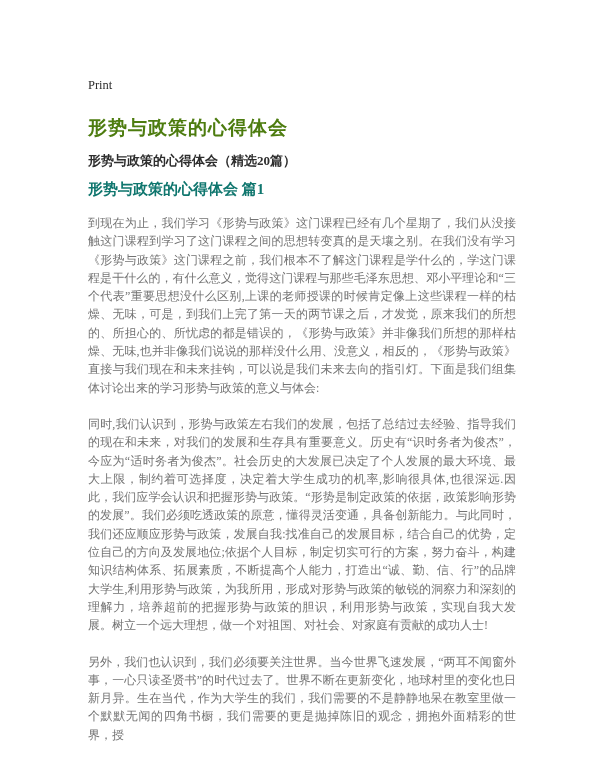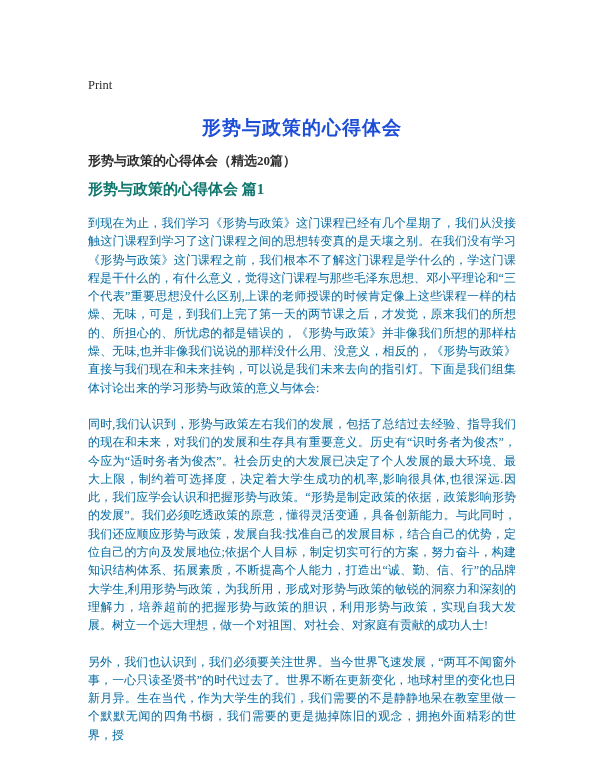--- a/index.html
+++ b/index.html
@@ -28,22 +28,21 @@
     color: #2e2e2e;
     text-decoration: none;
     cursor: pointer;
     margin-top: 16px;
   }
   h1.doc-title {
     margin: 23px 0 0 0;
     font-size: 19px;
     line-height: 24px;
     font-weight: bold;
-    text-align: center;
-    color: #1d4ed8;
+    color: #4d7c0f;
     letter-spacing: 1px;
   }
   p.doc-subtitle {
     margin: 13px 0 0 0;
     font-size: 13px;
     line-height: 16px;
     color: #2e2e2e;
     font-weight: bold;
   }
   h2.section-heading {
@@ -55,21 +54,21 @@
   }
   .article-body {
     margin-top: 15px;
   }
   .article-body p {
     margin: 0 0 18px 0;
     font-size: 12px;
     line-height: 18.3px;
     text-align: justify;
     text-justify: inter-ideograph;
-    color: #0369a1;
+    color: #737373;
     word-break: break-all;
   }
 </style>
 </head>
 <body>
 
 <div class="page">
 
   <a class="print-link">Print</a>
 

